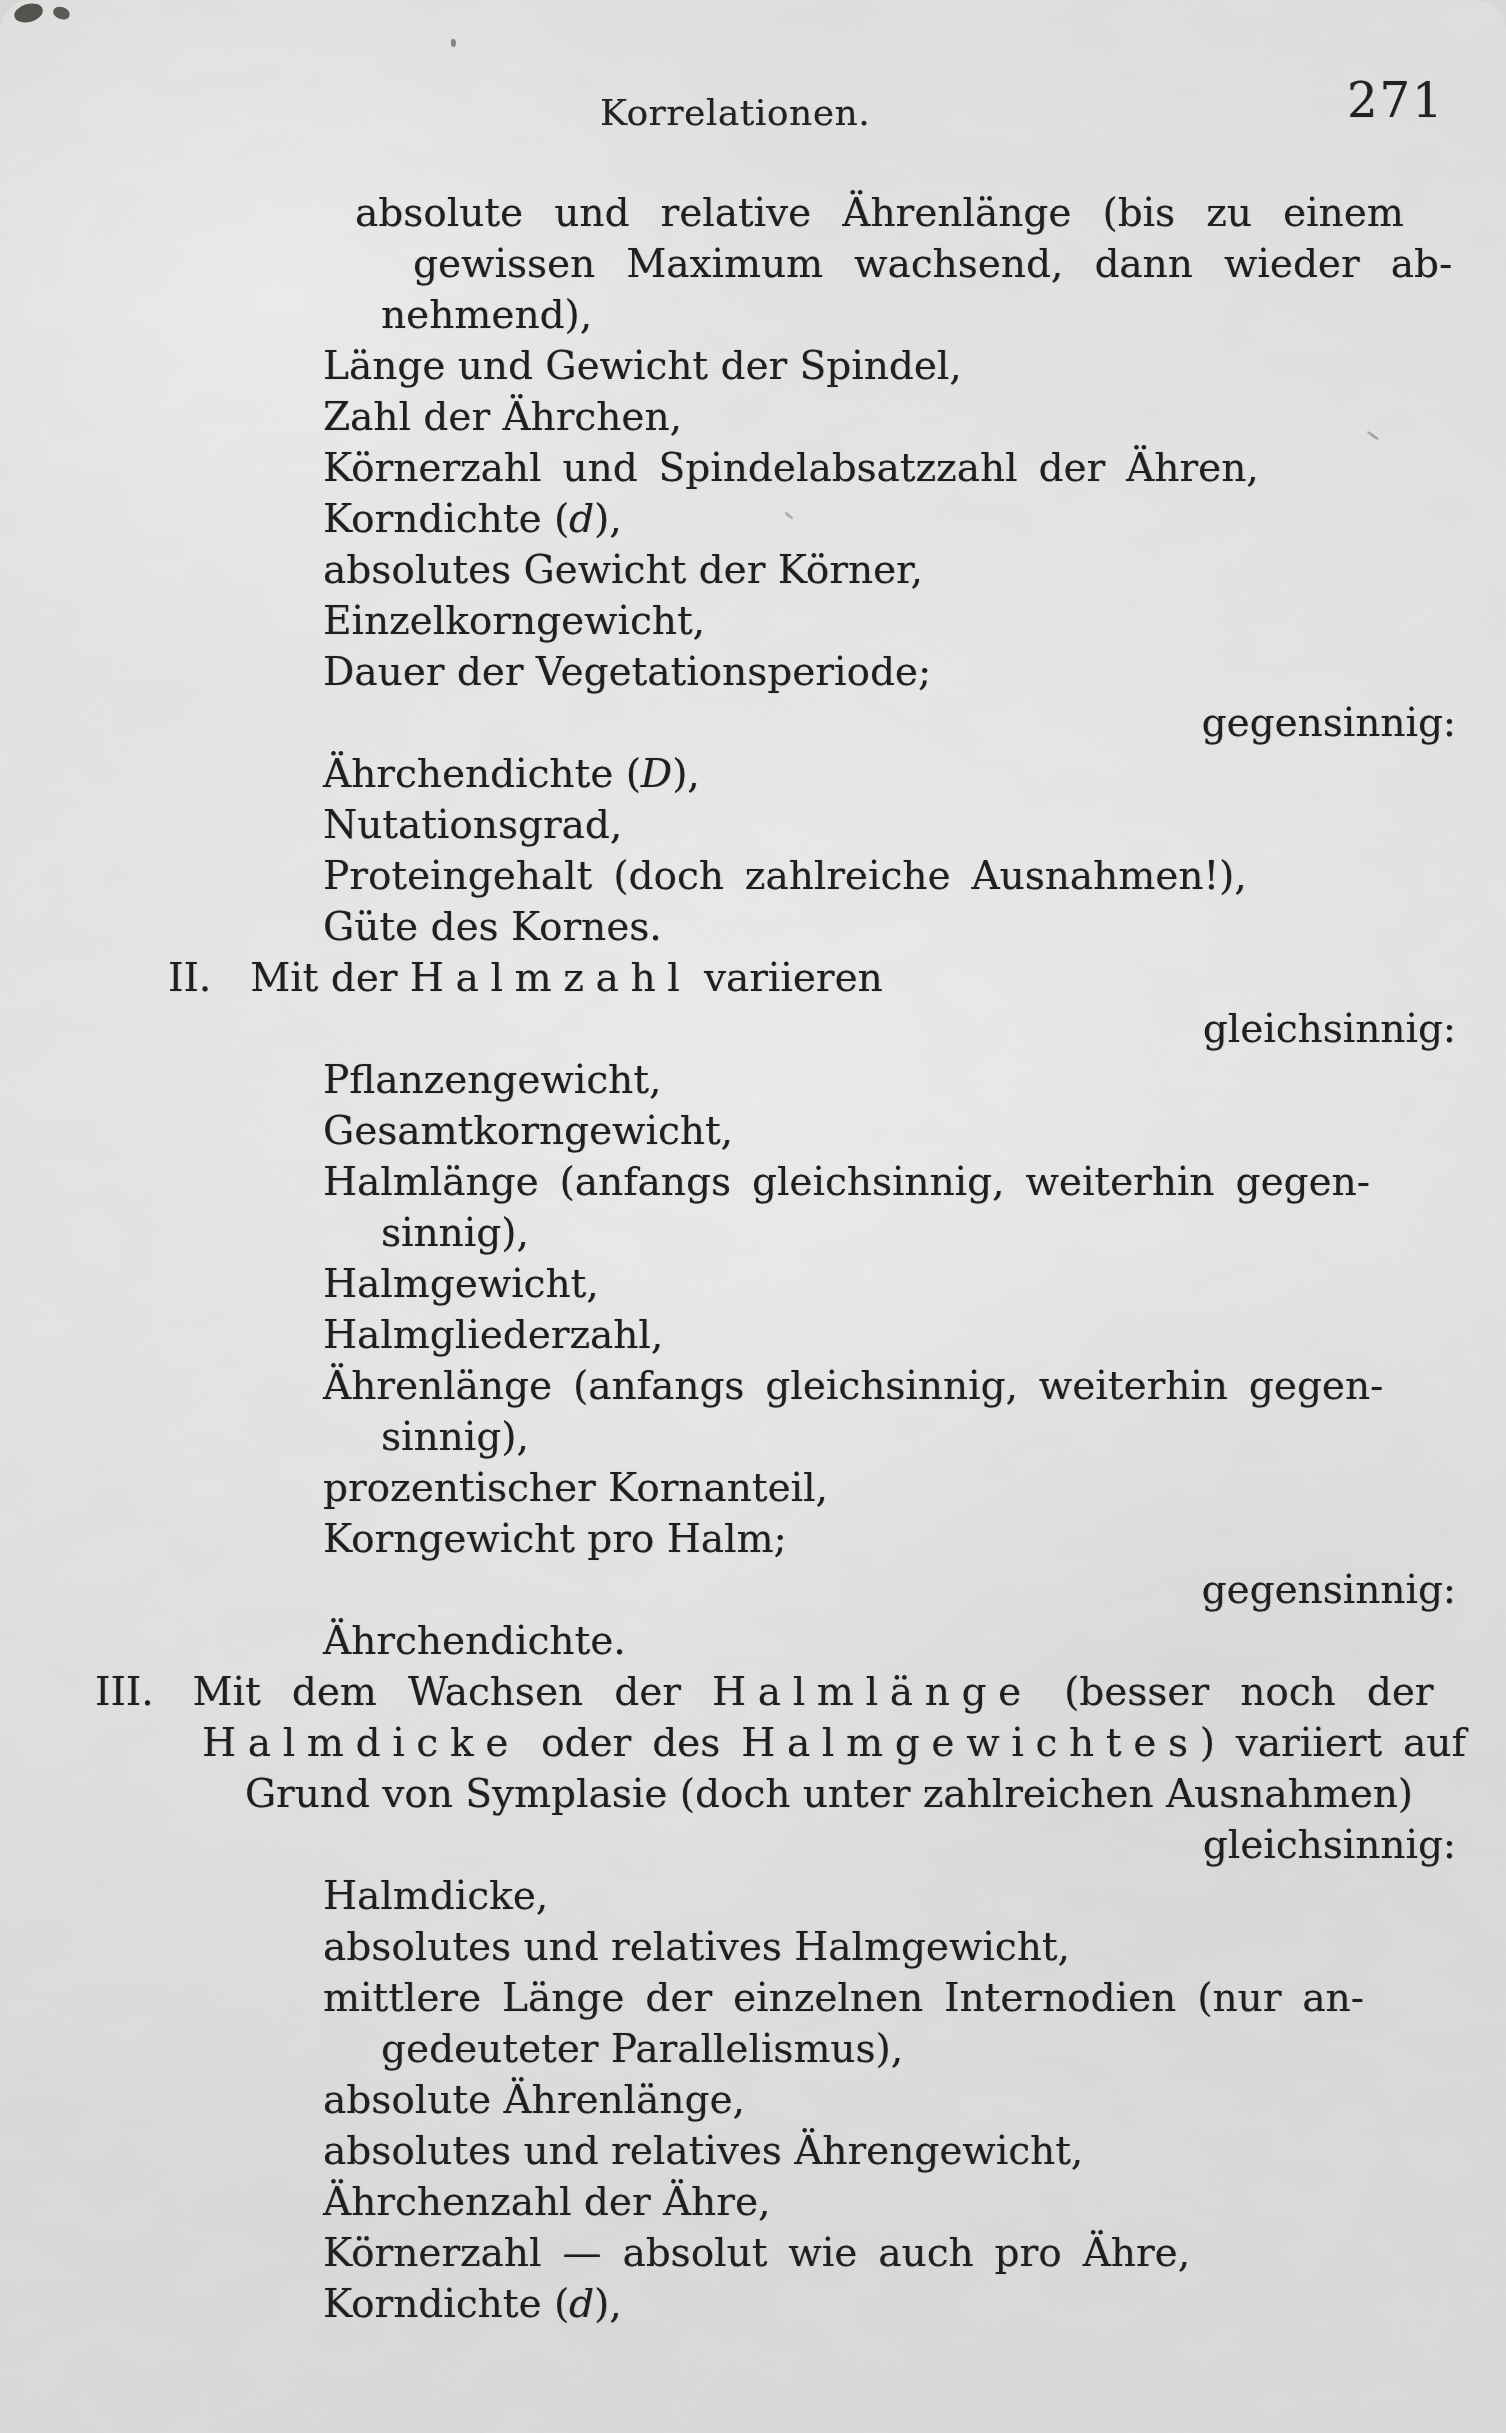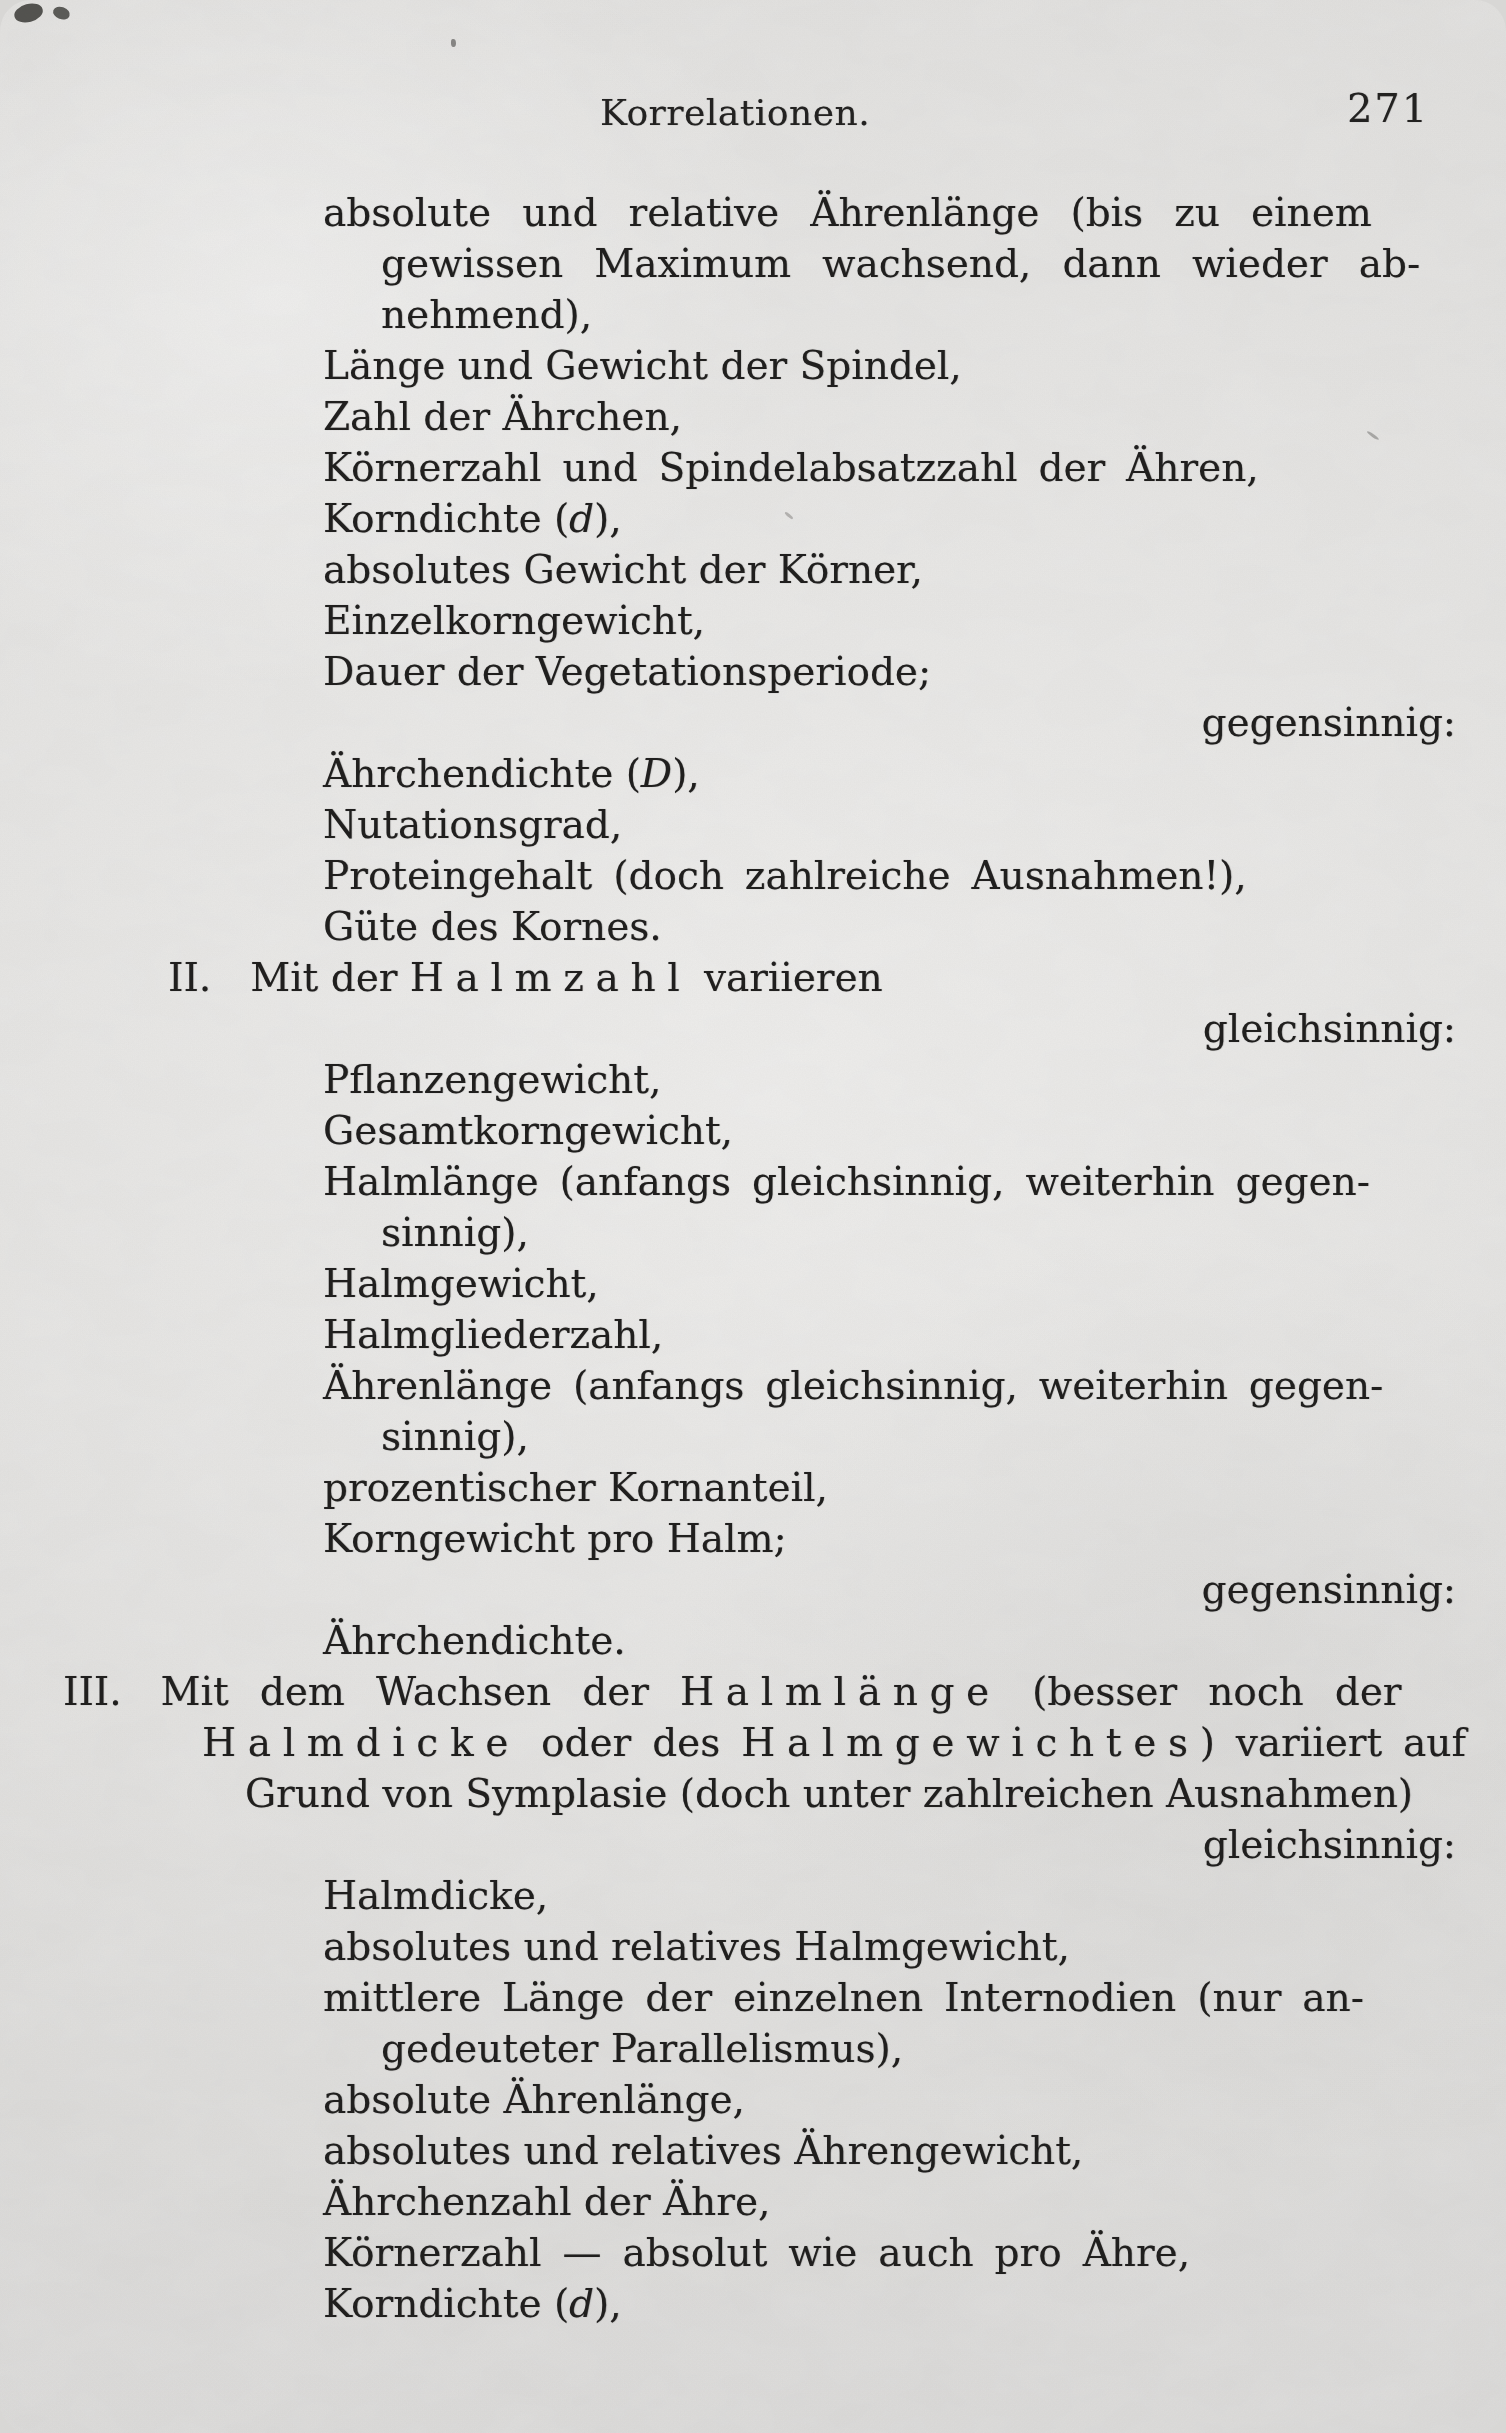--- a/index.html
+++ b/index.html
@@ -17,42 +17,42 @@
     border-radius:31px;
   }
   .texture{position:absolute;inset:0;pointer-events:none;}
   .header-title{
     position:absolute;top:92px;left:600px;
     font-size:36px;letter-spacing:0.5px;
     color:#232221;
     text-shadow:0.4px 0.4px 0.8px rgba(20,20,20,.4);
   }
   .page-number{
-    position:absolute;top:85px;left:1347px;
-    font-size:40px;letter-spacing:1.9px;
+    position:absolute;top:72px;left:1347px;
+    font-size:48px;letter-spacing:1.9px;
     color:#232221;
     text-shadow:0.4px 0.4px 0.8px rgba(20,20,20,.4);
   }
   .page-body{
     position:absolute;top:187px;left:0;width:1456px;
   }
   .line{
     height:51px;line-height:51px;
     font-size:39px;white-space:nowrap;
     color:#201f1e;
     text-shadow:0.4px 0.4px 0.9px rgba(25,25,25,.42);
   }
   .lv-item   {padding-left:323px;}
   .lv-cont   {padding-left:381px;}
   .lv-label  {padding-left:267px;text-align:right;}
   .lv-roman2 {padding-left:136px;margin-left:32px;}
   .lv-roman3 {padding-left:63px;}
   .lv-r3cont {padding-left:202px;text-align:center;}
   .ws1{word-spacing:.22em;}
-  .ws2{word-spacing:.48em;}
+  .ws2{word-spacing:.48em;margin-left:32px;}
   .sperr{letter-spacing:.3em;}
   .ital{font-style:italic;}
   .speck{position:absolute;background:#3a3936;border-radius:50%;pointer-events:none;}
   .speck.s1{left:13.6px;top:3.9px;width:29px;height:17.5px;transform:rotate(-15deg);opacity:.85;}
   .speck.s2{left:53px;top:6.8px;width:16.5px;height:11.6px;transform:rotate(20deg);opacity:.8;}
   .speck.s3{left:451px;top:39px;width:4.9px;height:7.8px;opacity:.55;border-radius:40% 60% 50% 50%;}
   .speck.s4{left:1366px;top:434px;width:13.6px;height:2.9px;transform:rotate(35deg);opacity:.35;}
   .speck.s5{left:784px;top:514px;width:9.7px;height:2.9px;transform:rotate(40deg);opacity:.3;}
 </style>
 </head>

